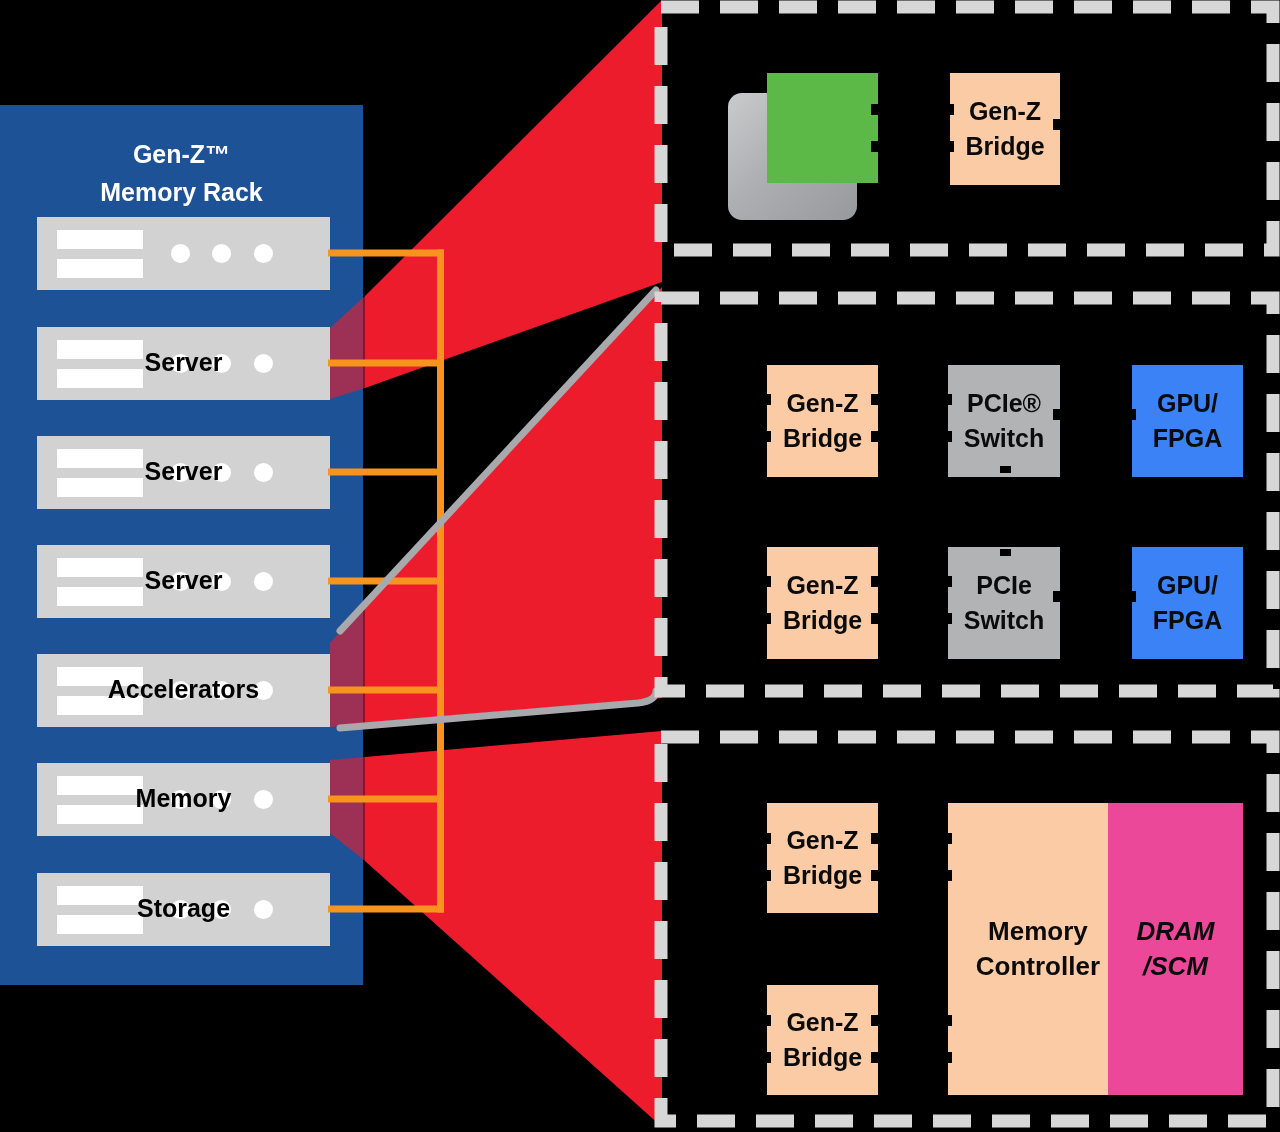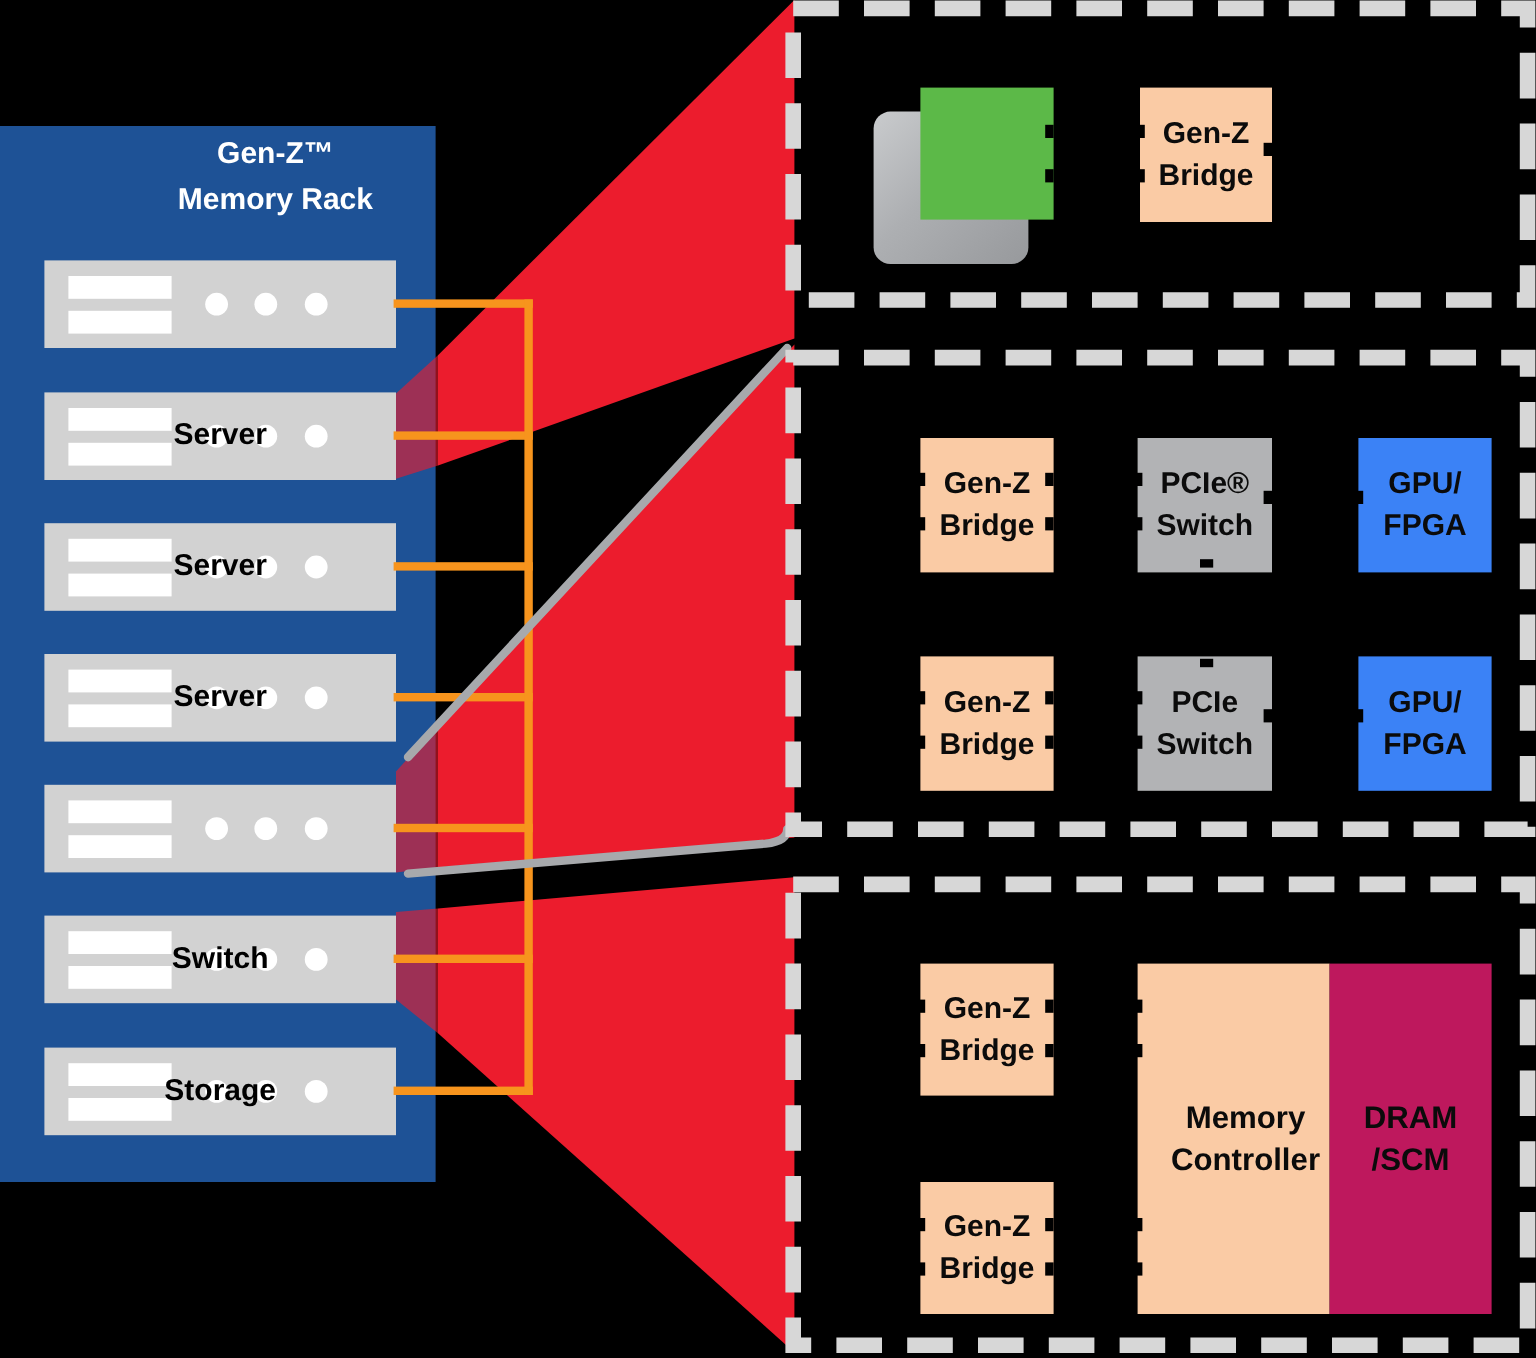--- a/index.html
+++ b/index.html
@@ -1,21 +1,21 @@
 <!DOCTYPE html>
 <html><head>
 <meta charset="utf-8">
 <style>
   html,body{margin:0;padding:0;background:#000;}
   #stage{position:relative;width:1280px;height:1132px;background:#000;overflow:hidden;
          font-family:"Liberation Sans",sans-serif;font-weight:bold;}
   
   .rack{position:absolute;left:0;top:105px;width:363px;height:880px;background:#1E5296;}
-  .rack-title{position:absolute;left:0;top:4px;width:100%;text-align:center;
-              color:#fff;font-size:25px;line-height:38px;padding-left:48px;}
+  .rack-title{position:absolute;left:0;top:30px;width:100%;text-align:center;
+              color:#fff;font-size:25px;line-height:38px;}
   .unit{position:absolute;left:37px;width:293px;height:73px;background:#D2D2D2;}
   .bar{position:absolute;left:20px;width:86px;height:19px;background:#fff;}
   .bar1{top:13px}.bar2{top:42px}
   .led{position:absolute;top:27px;width:19px;height:19px;border-radius:50%;background:#fff;}
   .led1{left:134px}.led2{left:175px}.led3{left:217px}
   .unit-label{position:absolute;left:0;top:50%;transform:translateY(-54%);width:100%;
               text-align:center;color:#000;font-size:25px;}
   
   .layer{position:absolute;left:0;top:0;width:1280px;height:1132px;pointer-events:none;}
   
@@ -26,21 +26,21 @@
   .gpu{background:#3b82f6;}
   .green{background:#5CB948;}
   .soc-shadow{position:absolute;left:728px;top:93px;width:129px;height:127px;border-radius:14px;
               background:linear-gradient(135deg,#C9CBCD 0%,#ADAFB2 45%,#97999C 100%);}
   .soc-back{position:absolute;left:767px;top:73px;width:111px;height:110px;}
   .soc-front{left:732px;top:110px;width:110px;height:110px;font-size:27px;}
   .bigbox{position:absolute;left:948px;top:803px;width:295px;height:292px;display:flex;}
   .bigbox .half{display:flex;align-items:center;justify-content:center;text-align:center;
                 font-size:26px;line-height:1.35;color:#0b0b0b;}
   .half.mc{width:150px;padding-left:20px;}
-  .half.dram{width:145px;background:#be185d;}
+  .half.dram{width:145px;background:#ec4899;font-style:italic;}
 </style>
 </head>
 <body>
 
 <div id="stage">
 
   <div class="rack">
     <div class="rack-title">
       <div>Gen-Z™</div>
       <div>Memory Rack</div>
@@ -77,28 +77,29 @@
     <span class="led led2"></span>
     <span class="led led3"></span>
     <div class="unit-label">Server</div>
   </div>
   <div class="unit" style="top:654px">
     <div class="bar bar1"></div>
     <div class="bar bar2"></div>
     <span class="led led1"></span>
     <span class="led led2"></span>
     <span class="led led3"></span>
+    <div class="unit-label">Accelerators</div>
   </div>
   <div class="unit" style="top:763px">
     <div class="bar bar1"></div>
     <div class="bar bar2"></div>
     <span class="led led1"></span>
     <span class="led led2"></span>
     <span class="led led3"></span>
-    <div class="unit-label">Switch</div>
+    <div class="unit-label">Memory</div>
   </div>
   <div class="unit" style="top:873px">
     <div class="bar bar1"></div>
     <div class="bar bar2"></div>
     <span class="led led1"></span>
     <span class="led led2"></span>
     <span class="led led3"></span>
     <div class="unit-label">Storage</div>
   </div>
 

